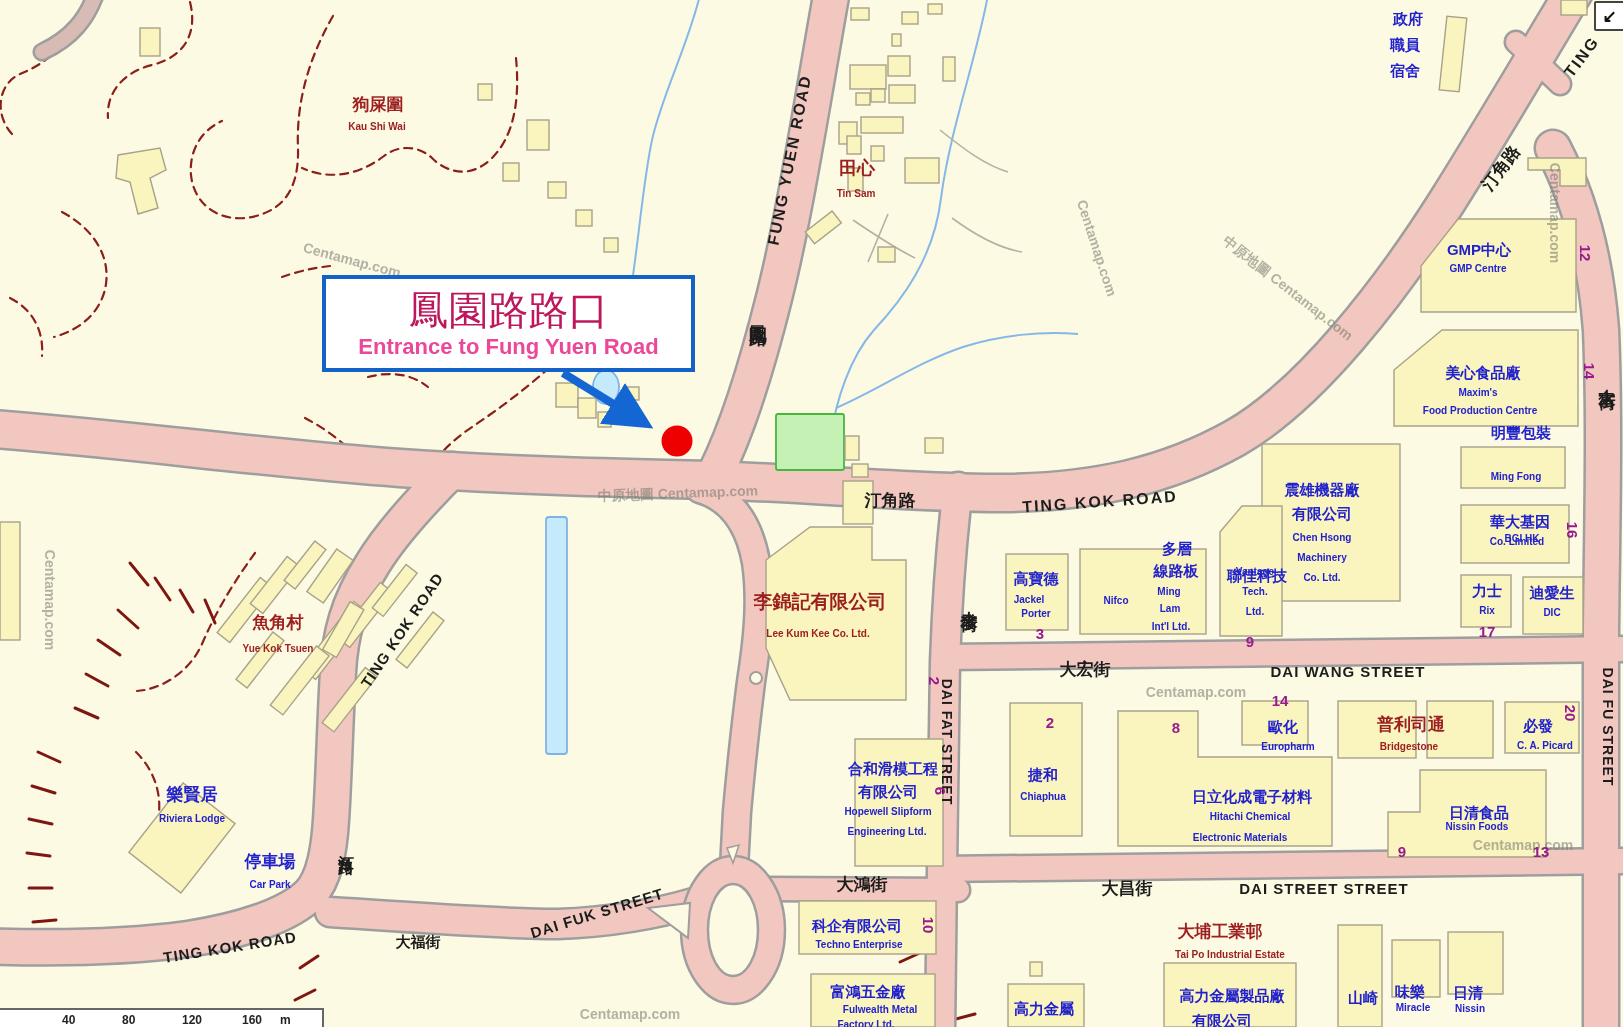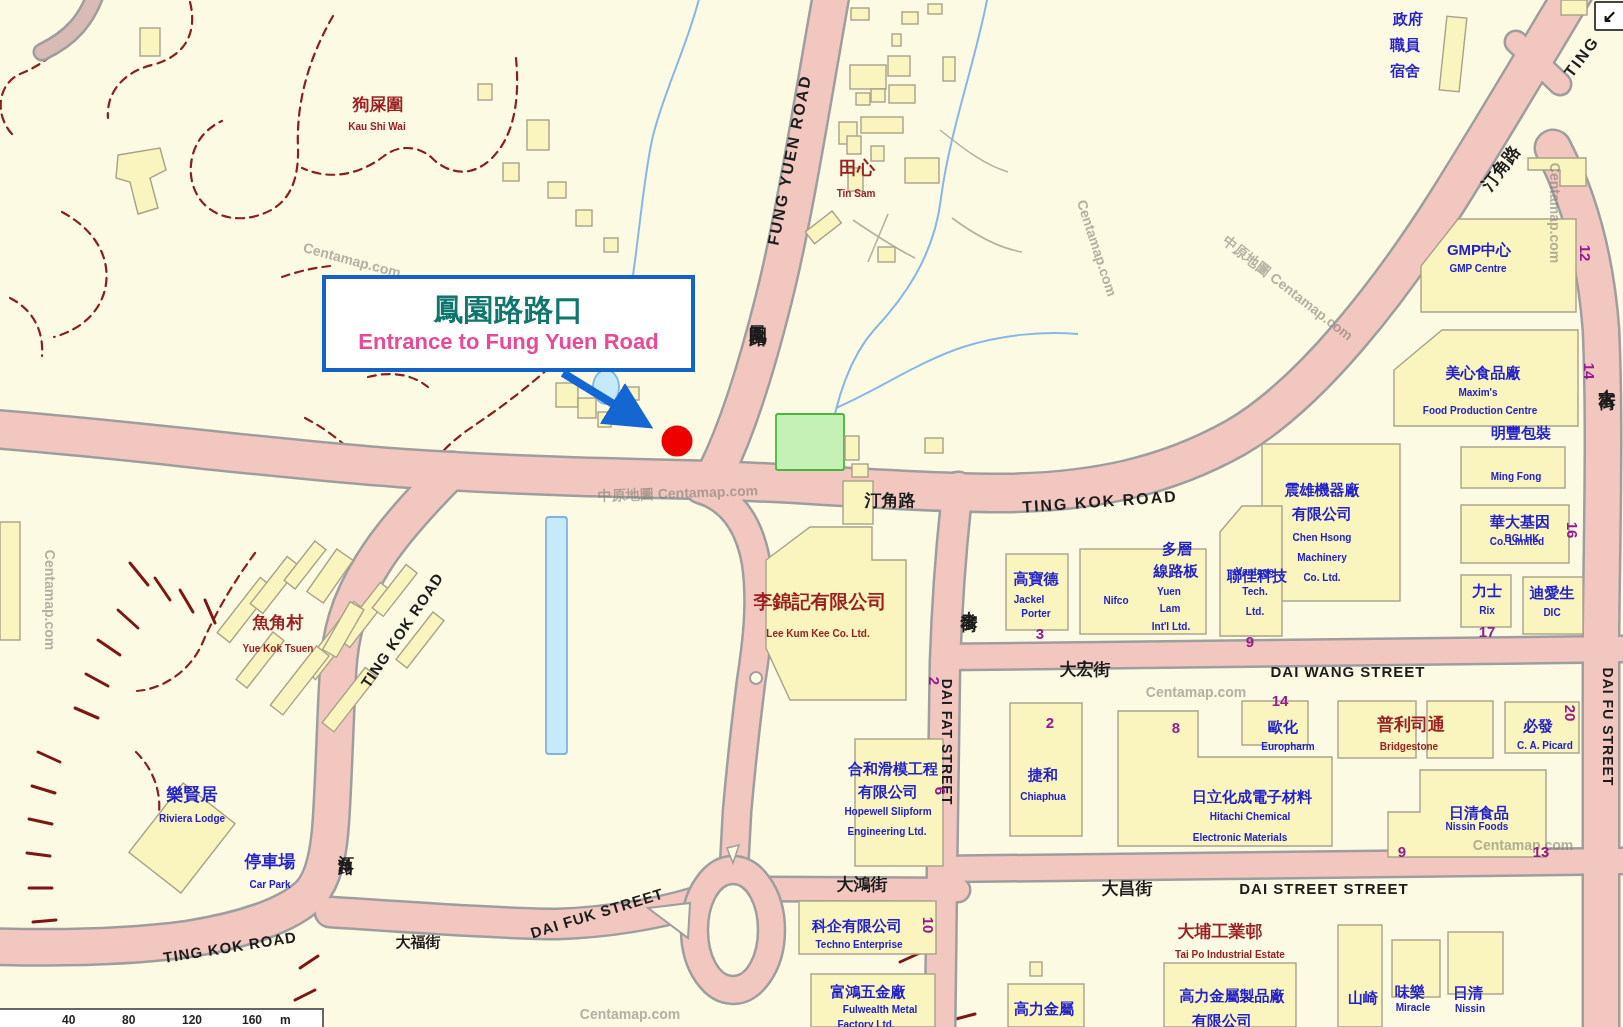--- a/index.html
+++ b/index.html
@@ -21,21 +21,21 @@
   .c-blue{color:#2222CC;}
   .c-red{color:#9C2020;}
   .c-num{color:#99198F;font-size:15px;}
   .c-wm{color:#7d7d74;opacity:.58;font-size:14px;}
   .vert{writing-mode:vertical-rl;text-orientation:upright;letter-spacing:2px;}
   .ann-box{
     position:absolute;left:322px;top:275px;width:365px;height:89px;
     background:#ffffff;border:4px solid #1262C8;z-index:30;
     display:flex;flex-direction:column;align-items:center;justify-content:center;gap:6px;
   }
-  .ann-title{color:#0f766e;font-size:30px;font-weight:bold;line-height:1;}
+  .ann-title{color:#be185d;font-size:40px;font-weight:normal;line-height:1;}
   .ann-sub{color:#ec4899;font-size:22px;font-weight:bold;line-height:1;}
   .scalebar{
     position:absolute;left:-2px;top:1008px;width:322px;height:26px;z-index:40;
     background:#ffffff;border:2px solid #666;
   }
   .scalebar span{position:absolute;top:3px;font-size:12px;font-weight:bold;color:#222;}
   .panbox{
     position:absolute;left:1594px;top:1px;width:27px;height:26px;z-index:40;
     background:#ffffff;border:2px solid #444;border-radius:2px;
     display:flex;align-items:center;justify-content:center;
@@ -322,21 +322,21 @@
     <div class="lbl c-blue zh-sm" style="left:1322px;top:513px;">有限公司</div>
     <div class="lbl c-blue en" style="left:1322px;top:538px;">Chen Hsong</div>
     <div class="lbl c-blue en" style="left:1322px;top:558px;">Machinery</div>
     <div class="lbl c-blue en" style="left:1322px;top:578px;">Co. Ltd.</div>
     <div class="lbl c-blue zh-sm" style="left:1257px;top:575px;">聯佳科技</div>
     <div class="lbl c-blue en" style="left:1255px;top:572px;">Vantage</div>
     <div class="lbl c-blue en" style="left:1255px;top:592px;">Tech.</div>
     <div class="lbl c-blue en" style="left:1255px;top:612px;">Ltd.</div>
     <div class="lbl c-blue zh-sm" style="left:1177px;top:548px;">多層</div>
     <div class="lbl c-blue zh-sm" style="left:1176px;top:570px;">線路板</div>
-    <div class="lbl c-blue en" style="left:1169px;top:592px;">Yuen</div>
+    <div class="lbl c-blue en" style="left:1169px;top:592px;">Ming</div>
     <div class="lbl c-blue en" style="left:1170px;top:609px;">Lam</div>
     <div class="lbl c-blue en" style="left:1171px;top:627px;">Int'l Ltd.</div>
     <div class="lbl c-blue en" style="left:1116px;top:601px;">Nifco</div>
     <div class="lbl c-blue zh-sm" style="left:1036px;top:578px;">高寶德</div>
     <div class="lbl c-blue en" style="left:1029px;top:600px;">Jackel</div>
     <div class="lbl c-blue en" style="left:1036px;top:614px;">Porter</div>
     <div class="lbl c-blue zh-sm" style="left:1043px;top:774px;">捷和</div>
     <div class="lbl c-blue en" style="left:1043px;top:797px;">Chiaphua</div>
     <div class="lbl c-blue zh-sm" style="left:1252px;top:796px;">日立化成電子材料</div>
     <div class="lbl c-blue en" style="left:1250px;top:817px;">Hitachi Chemical</div>

